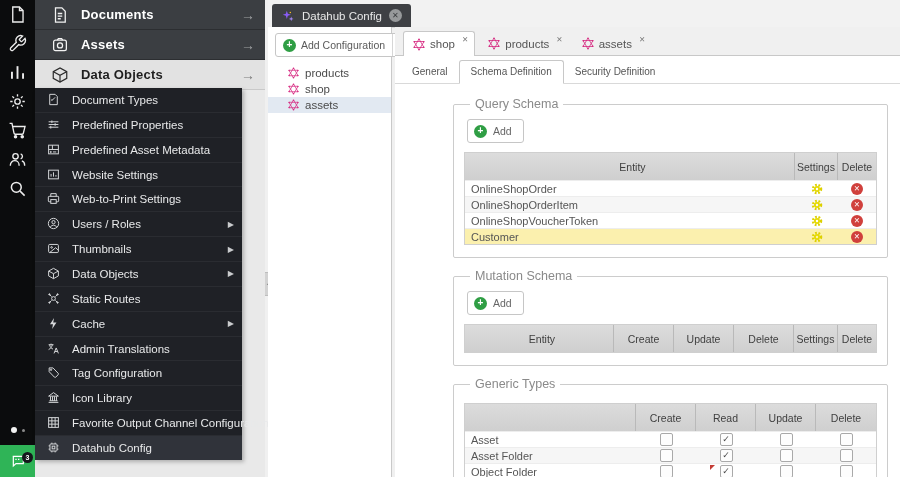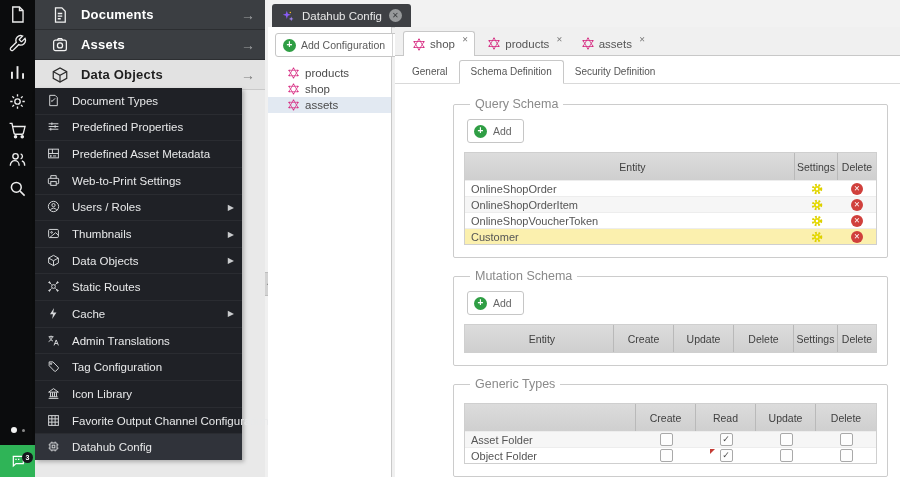--- a/index.html
+++ b/index.html
@@ -211,20 +211,29 @@
               <path d="M3 12h18M10 4v8"></path>
               <circle cx="7" cy="16.5" r="1" fill="#d6d8da"></circle>
               <path d="M11 16.5h6"></path>
             </svg>
           </span>
         <span class="mi-lb">Predefined Asset Metadata</span>
       </div>
       <div class="mi">
         <span class="mi-ic">
             <svg width="13" height="13" viewBox="0 0 24 24" fill="none" stroke="#d6d8da" stroke-width="1.8">
+              <rect x="3" y="4" width="18" height="16"></rect>
+              <path d="M7.5 16v-5M12 16V8M16.5 16v-3"></path>
+            </svg>
+          </span>
+        <span class="mi-lb">Website Settings</span>
+      </div>
+      <div class="mi">
+        <span class="mi-ic">
+            <svg width="13" height="13" viewBox="0 0 24 24" fill="none" stroke="#d6d8da" stroke-width="1.8">
               <path d="M7 8V3h10v5"></path>
               <rect x="7" y="14" width="10" height="7"></rect>
               <path d="M7 18H4a1.5 1.5 0 0 1-1.5-1.5v-7A1.5 1.5 0 0 1 4 8h16a1.5 1.5 0 0 1 1.5 1.5v7A1.5 1.5 0 0 1 20 18h-3"></path>
             </svg>
           </span>
         <span class="mi-lb">Web-to-Print Settings</span>
       </div>
       <div class="mi">
         <span class="mi-ic">
             <svg width="13" height="13" viewBox="0 0 24 24" fill="none" stroke="#d6d8da" stroke-width="1.8">
@@ -558,20 +567,35 @@
       <fieldset class="fs">
         <legend>Generic Types</legend>
         <div class="grid" style="margin-top:8px;">
           <div class="g-head">
             <span class="gc gc-entity"></span>
             <span class="gc gc-60">Create</span>
             <span class="gc gc-60">Read</span>
             <span class="gc gc-60">Update</span>
             <span class="gc gc-60">Delete</span>
           </div>
+          <div class="g-row">
+            <span class="gc-entity">Asset</span>
+            <span class="gc-60">
+                <span class="cb"></span>
+              </span>
+            <span class="gc-60">
+                <span class="cb checked"></span>
+              </span>
+            <span class="gc-60">
+                <span class="cb"></span>
+              </span>
+            <span class="gc-60">
+                <span class="cb"></span>
+              </span>
+          </div>
           <div class="g-row alt">
             <span class="gc-entity">Asset Folder</span>
             <span class="gc-60">
                 <span class="cb"></span>
               </span>
             <span class="gc-60">
                 <span class="cb checked"></span>
               </span>
             <span class="gc-60">
                 <span class="cb"></span>

